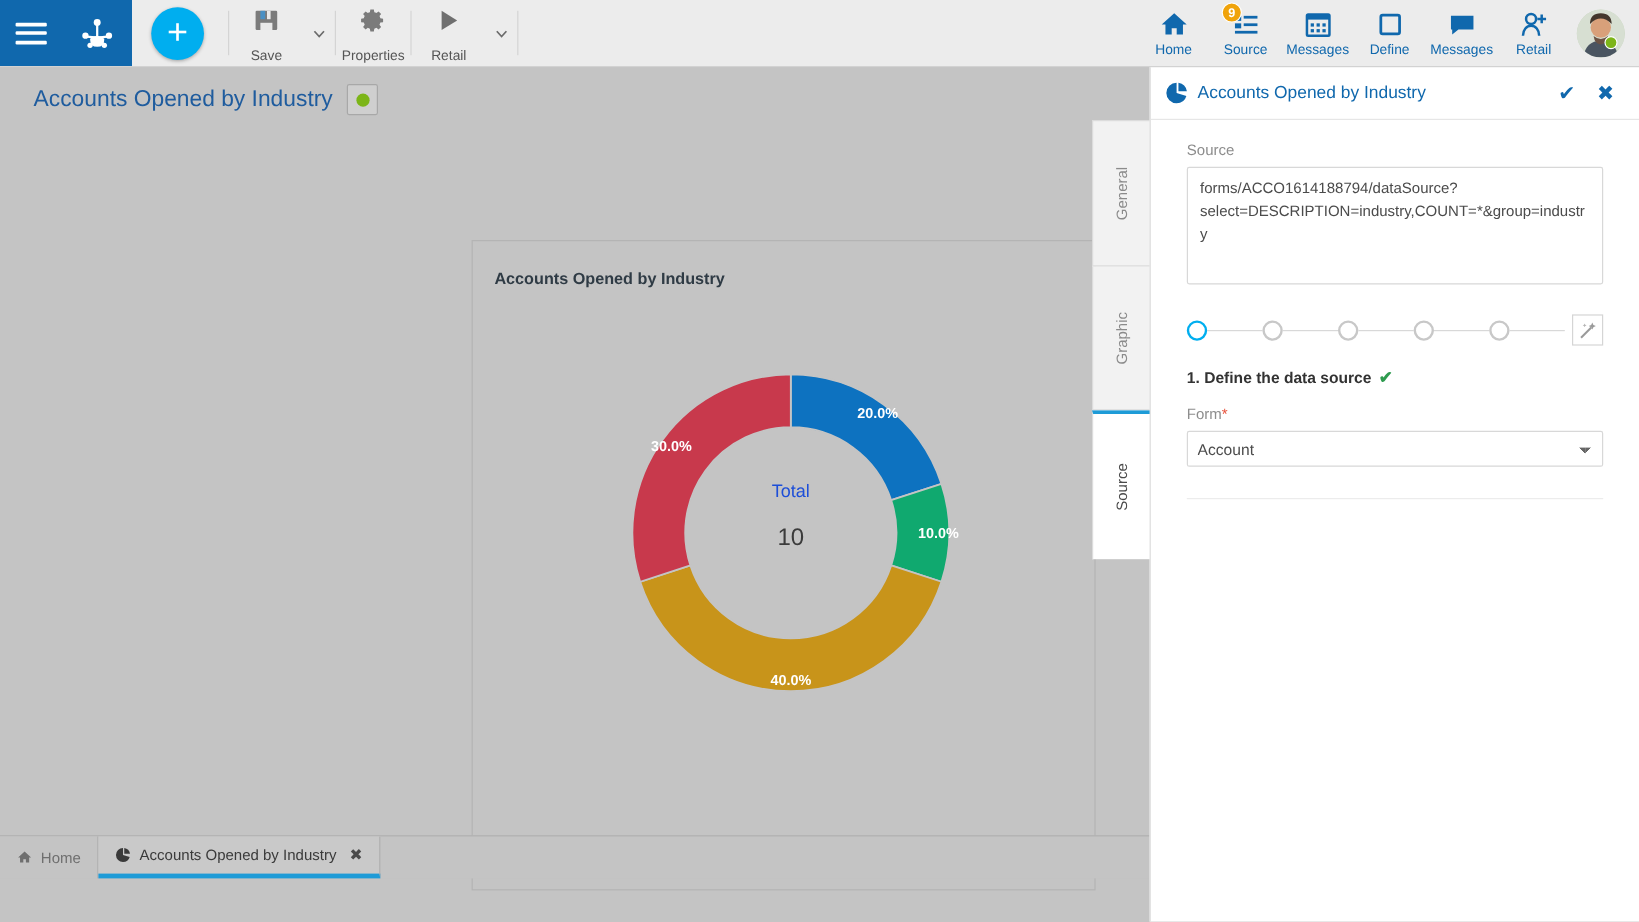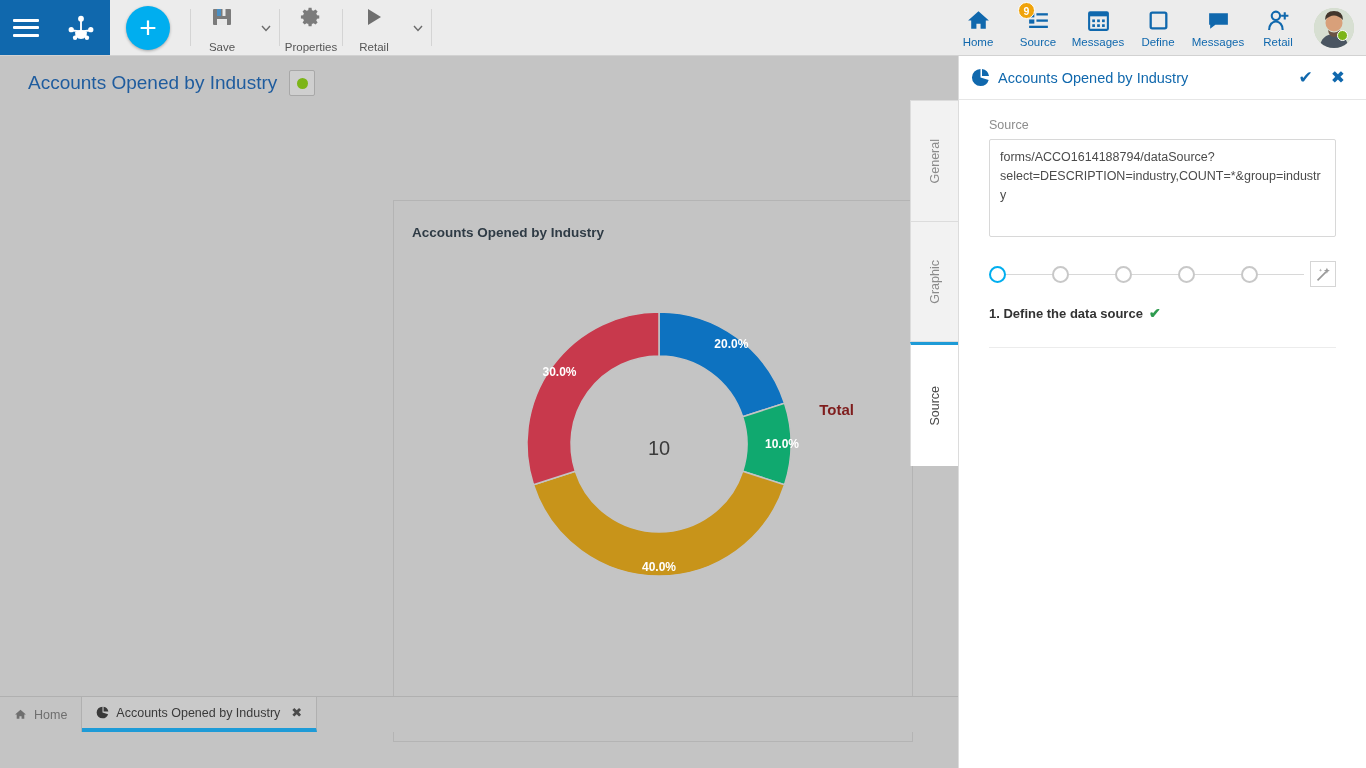--- a/index.html
+++ b/index.html
@@ -89,22 +89,22 @@
     width: 520px; height: 542px;
     border: 1px solid #b4b4b4;
     background: #c4c4c4;
   }
   .chartcard-title {
     position:absolute; left: 18px; top: 24px;
     font-size: 13.5px; font-weight: bold; color:#2f3b45;
   }
   .donutwrap { position:absolute; left: 70px; top: 48px; width: 390px; height: 390px; }
   .centerlabel {
-    position:absolute; left:0; right:0; top: 152px; text-align:right;
-    font-size: 15px; color:#7f1d1d;font-weight:bold;
+    position:absolute; left:0; right:0; top: 152px; text-align:center;
+    font-size: 15px; color:#1d4ed8;
   }
   .centervalue {
     position:absolute; left:0; right:0; top: 188px; text-align:center;
     font-size: 20px; color:#3b3b3b;
   }
   .legend {
     position:absolute; left:0; right:0; bottom: 22px;
     display:flex; align-items:center; justify-content:center; gap: 14px;
   }
   .legitem { display:flex; align-items:center; gap:5px; font-size:12.5px; color:#3c3c3c; cursor:pointer; }
@@ -460,17 +460,23 @@
           <path d="M6.5 3 l.6 1.3 1.3 .6 -1.3 .6 -.6 1.3 -.6 -1.3 -1.3 -.6 1.3 -.6 z" fill="#b5b5b5"></path>
         </svg>
       </div>
     </div>
 
     <div class="steptitle">
       <span>1. Define the data source</span>
       <span class="okcheck">✔</span>
     </div>
 
+    <div class="fieldgroup">
+      <div class="flabel">
+        <span>Form</span><span class="req">*</span>
+      </div>
+      <select class="formsel" id="form-select"><option value="Account">Account</option></select>
+    </div>
 
     <div class="hr"></div>
 
   </div>
 </div>
 
 </body></html>

